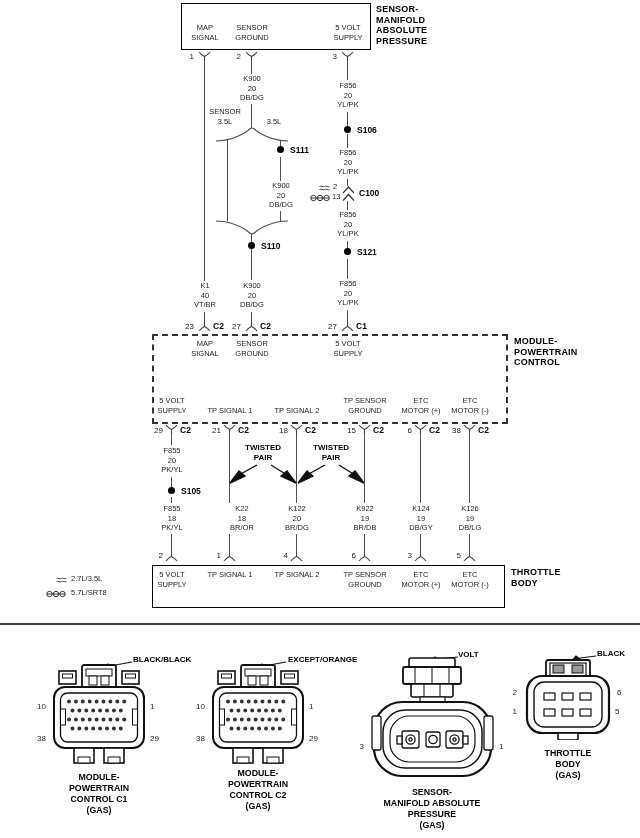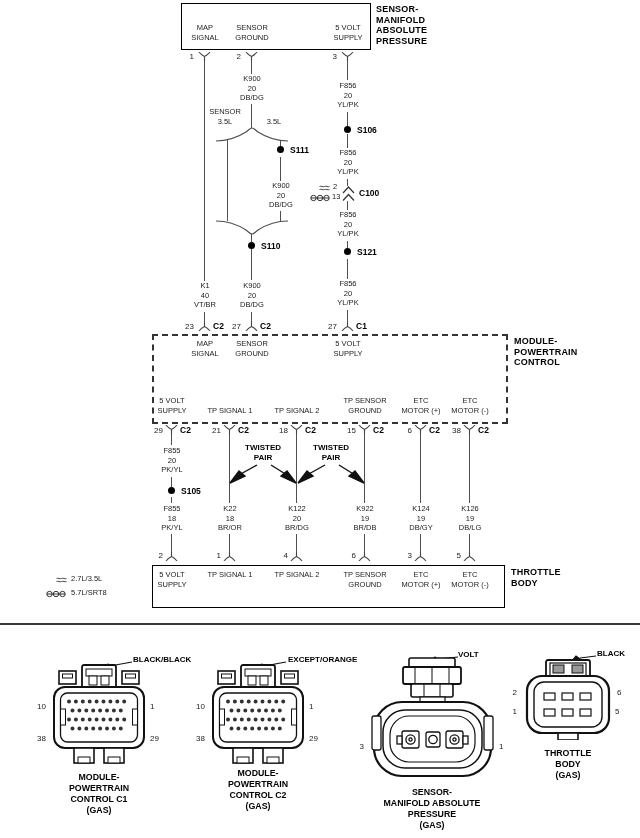--- a/index.html
+++ b/index.html
@@ -246,21 +246,21 @@
   <div class="wire" style="left:171px;top:477px;height:10px"></div>
   <div class="dot" style="left:168px;top:487px"></div>
   <div class="splice" style="left:181px;top:486px">S105</div>
   <div class="wire" style="left:171px;top:497px;height:6px"></div>
   <div class="lblc" style="left:172px;top:504px">F855
 18
 PK/YL</div>
   <div class="wire" style="left:171px;top:534px;height:18px"></div>
 
   <div class="wire" style="left:229px;top:434px;height:69px"></div>
-  <div class="lblc" style="left:230px;top:504px">K22
+  <div class="lblc" style="left:242px;top:504px">K22
 18
 BR/OR</div>
   <div class="wire" style="left:229px;top:534px;height:18px"></div>
 
   <div class="wire" style="left:296px;top:434px;height:69px"></div>
   <div class="lblc" style="left:297px;top:504px">K122
 20
 BR/DG</div>
   <div class="wire" style="left:296px;top:534px;height:18px"></div>
 

